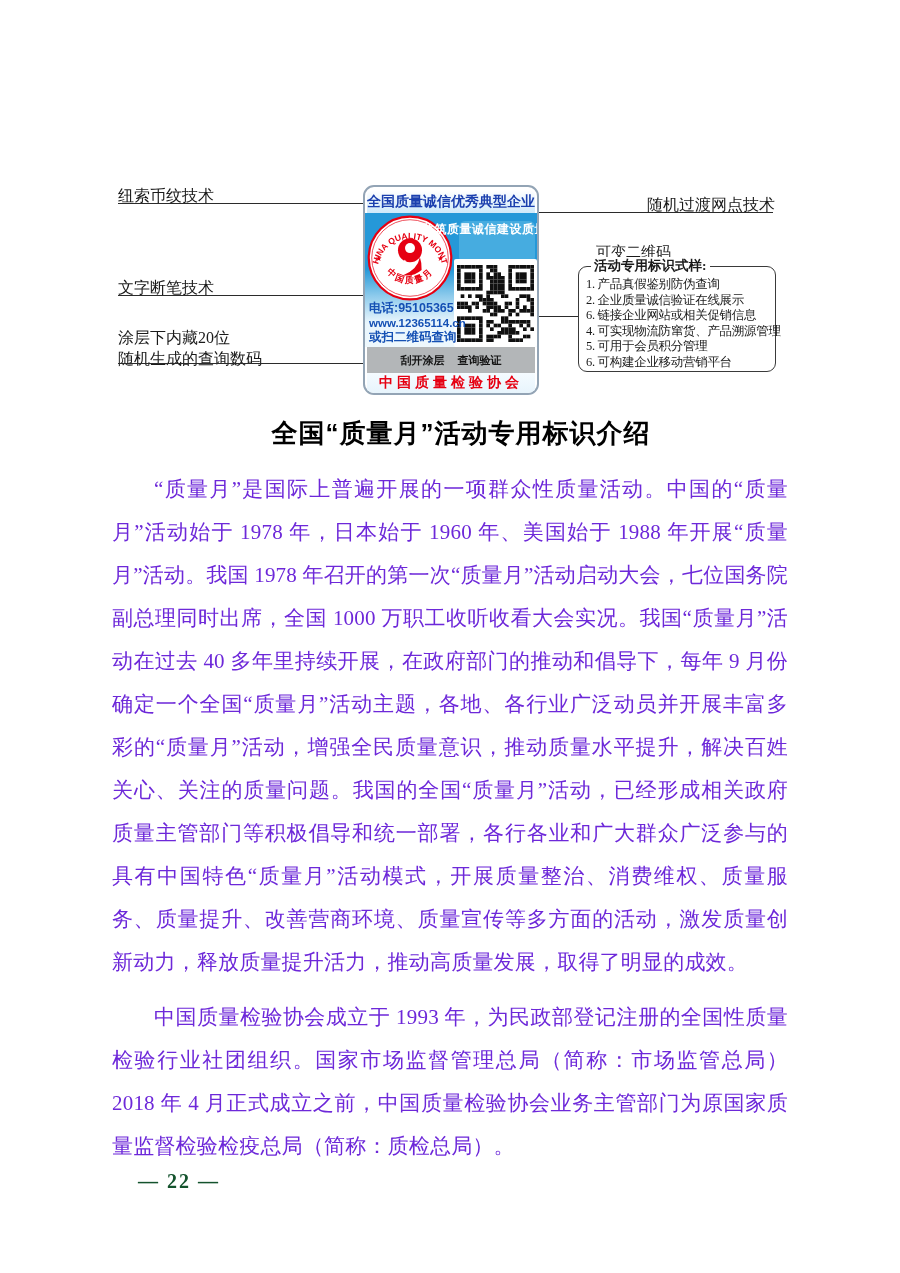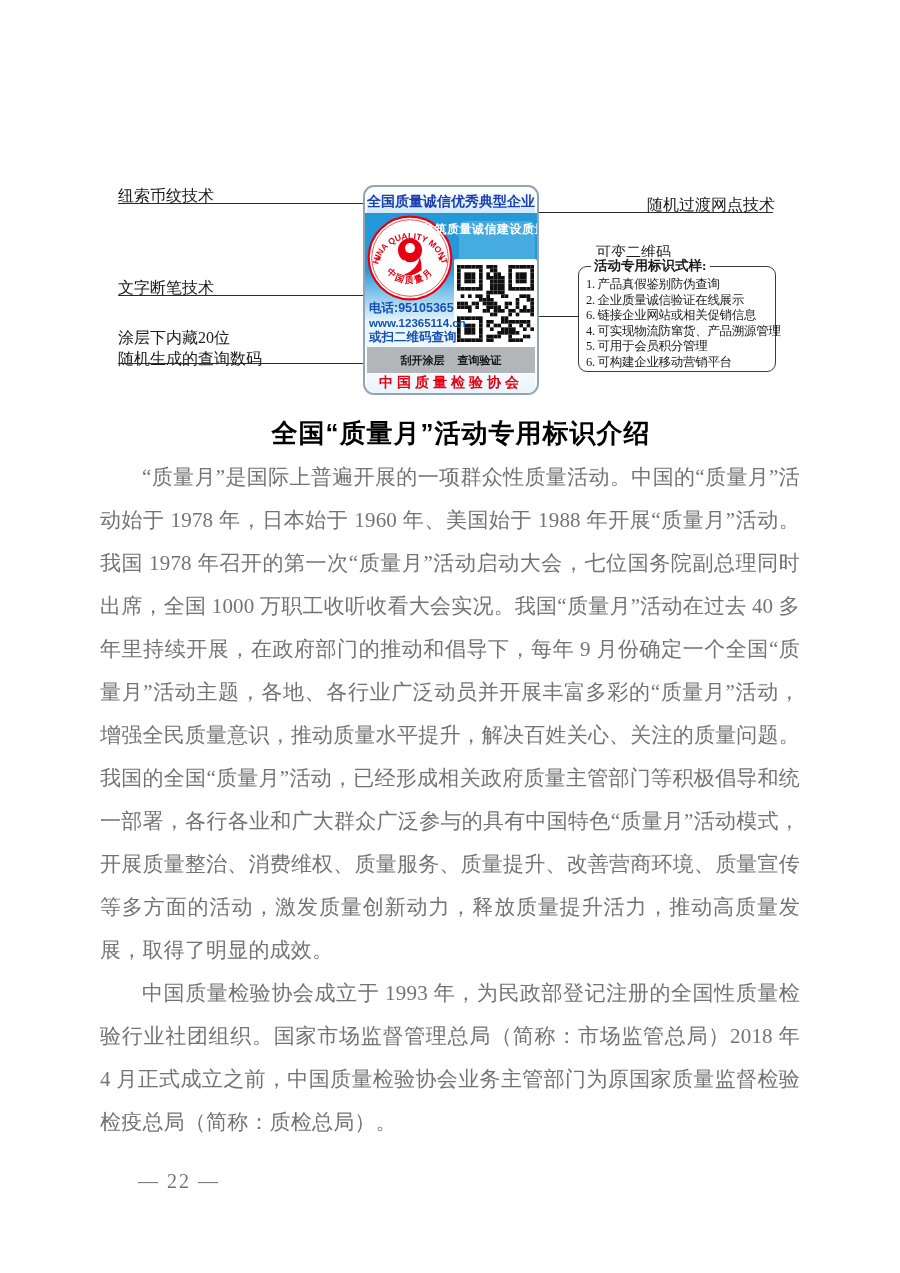--- a/index.html
+++ b/index.html
@@ -81,25 +81,25 @@
   .issuer-bar{
     position:absolute;left:2px;top:186px;width:168px;height:32px;
     background:linear-gradient(#f5fbff,#dff0fa);
     font-size:14px;font-weight:bold;color:var(--red,#e60012);
     letter-spacing:4px;text-align:center;line-height:19px;white-space:nowrap;
   }
 
   
   .body-text{position:absolute;left:100px;top:456px;width:700px;}
   .body-text p{
-    margin:0;font-size:21px;line-height:43px;text-align:justify;text-justify:inter-ideograph;
-    text-indent:2em;color:#737373;letter-spacing:0.2px;
+    margin:12px;font-size:21px;line-height:43px;text-align:justify;text-justify:inter-ideograph;
+    text-indent:2em;color:#6d28d9;letter-spacing:0.2px;
   }
   .page-footer{
-    position:absolute;left:138px;top:1170px;font-size:20px;color:#737373;letter-spacing:2px;
+    position:absolute;left:138px;top:1170px;font-size:20px;color:#14532d;letter-spacing:2px;font-weight:bold;
   }
 </style>
 </head>
 <body>
 
 <div class="page">
 
 
   <div class="diagram">
 

